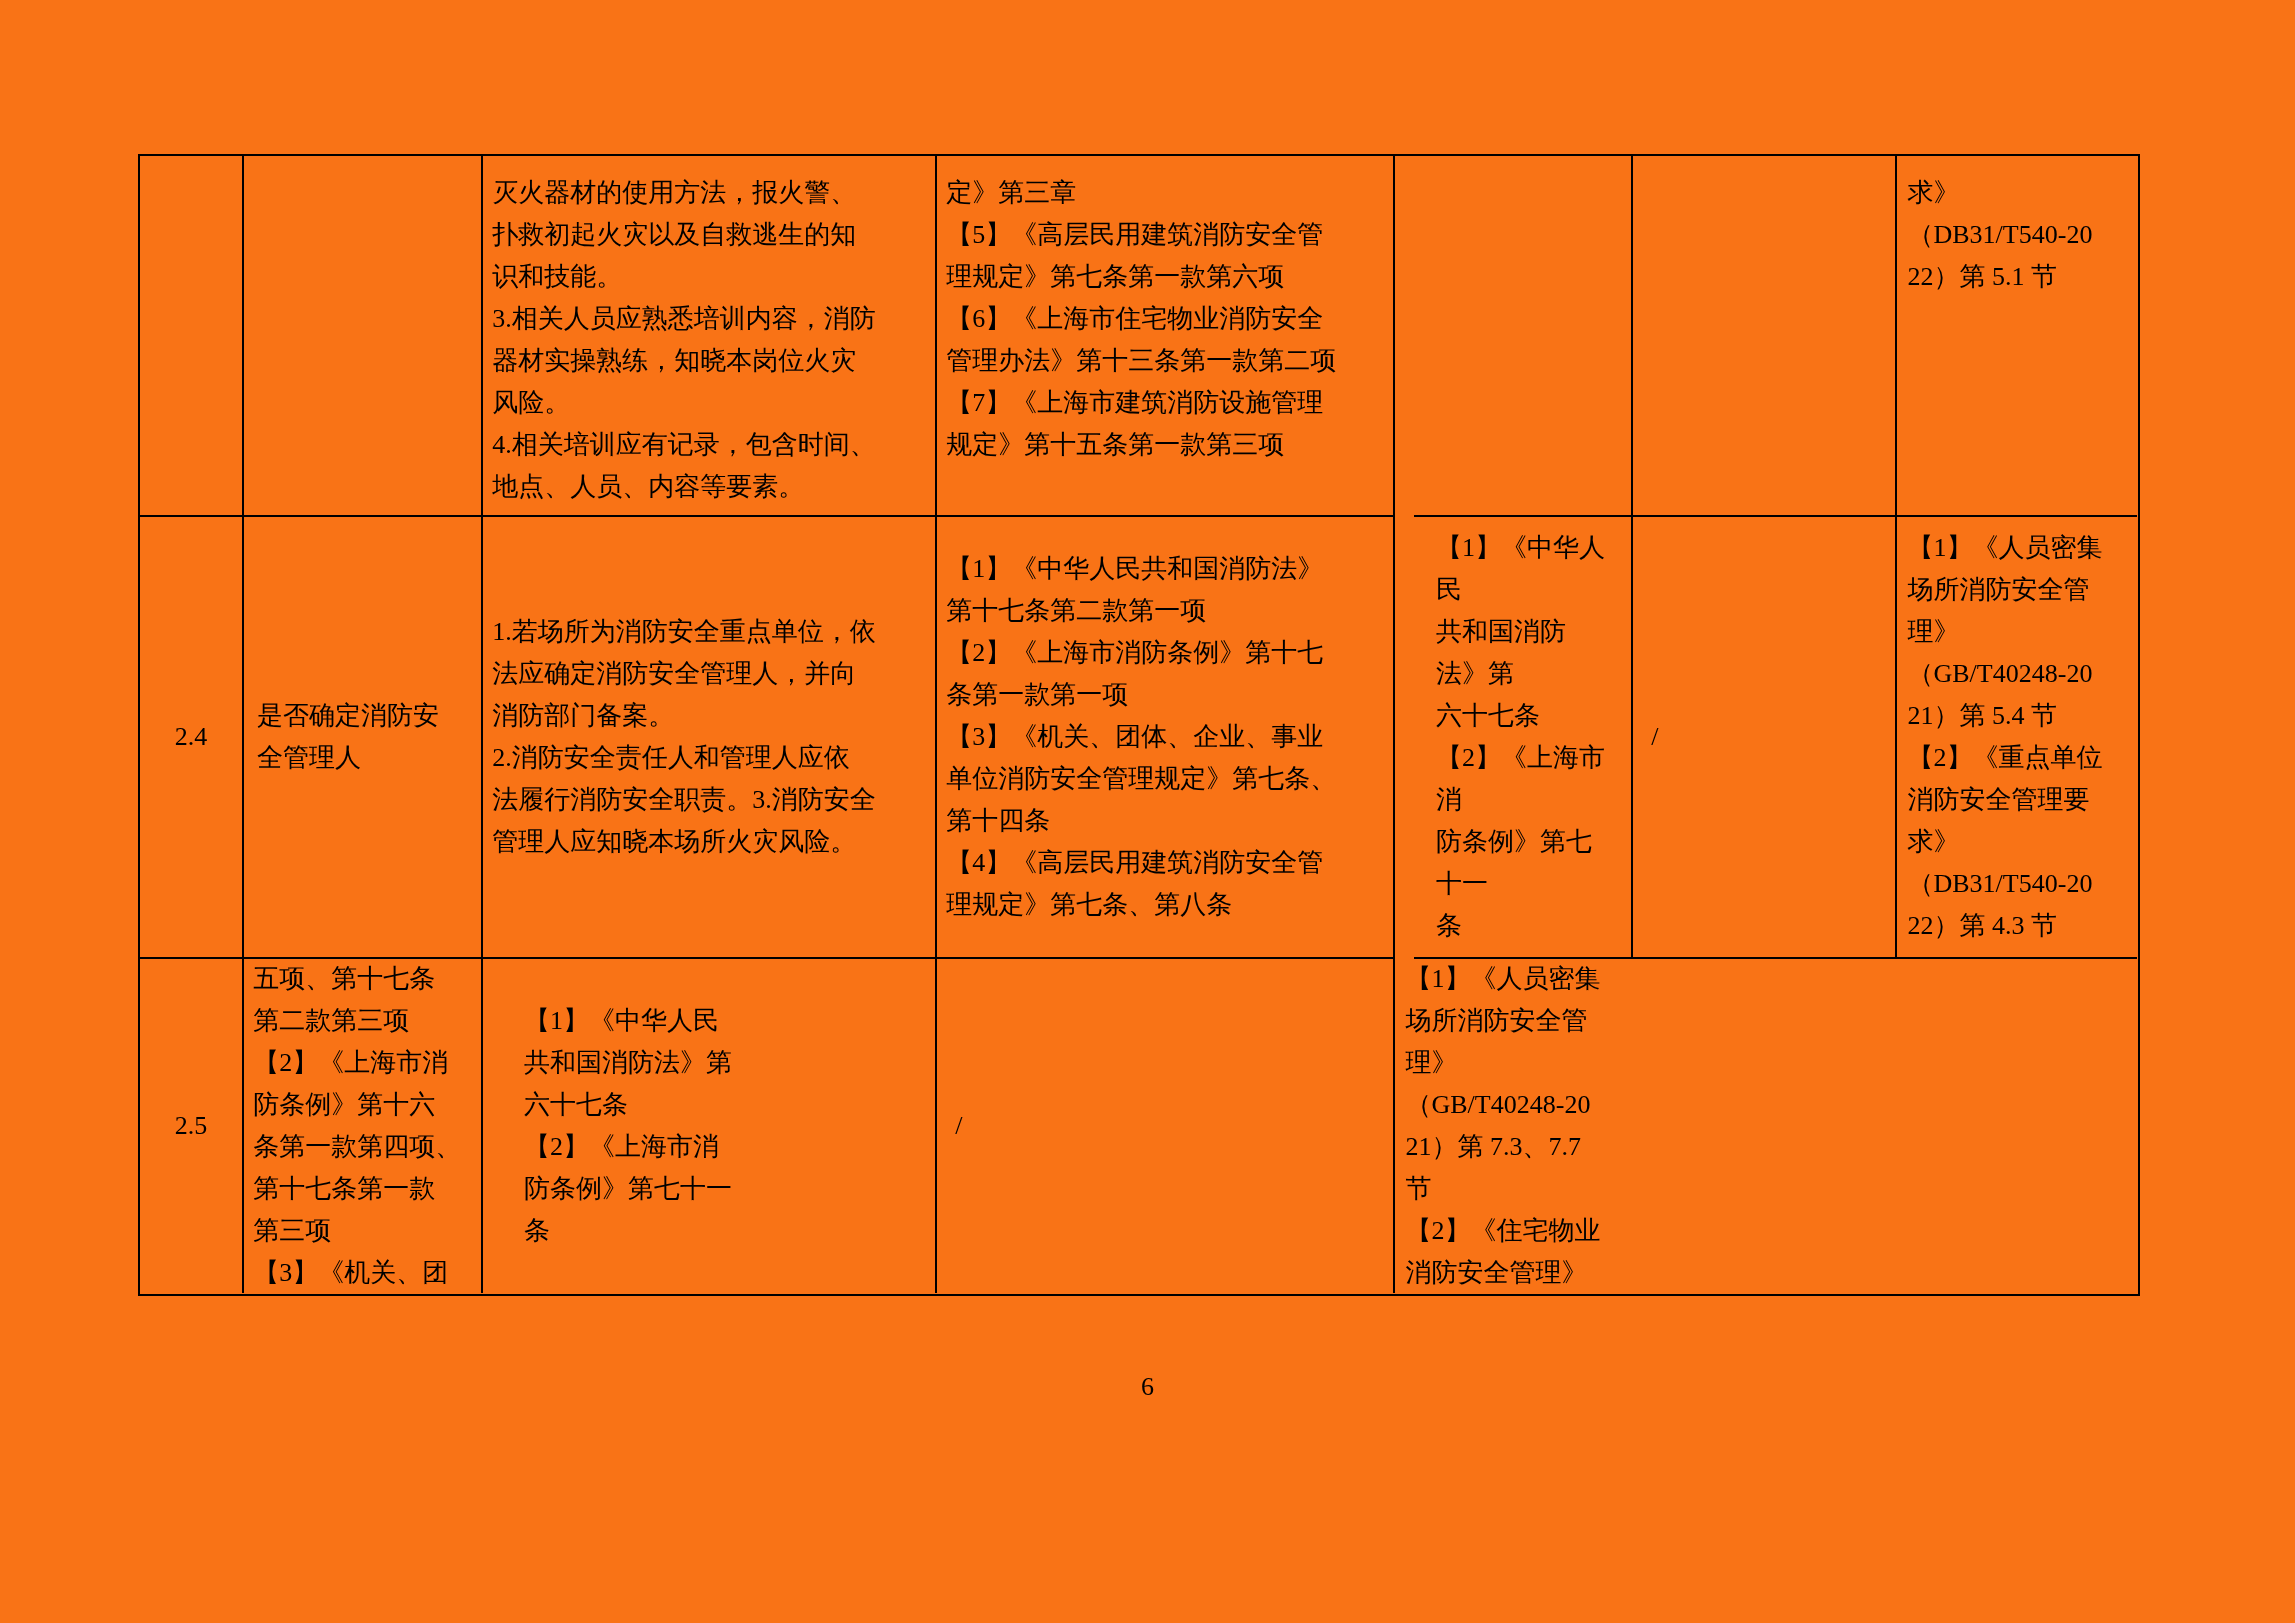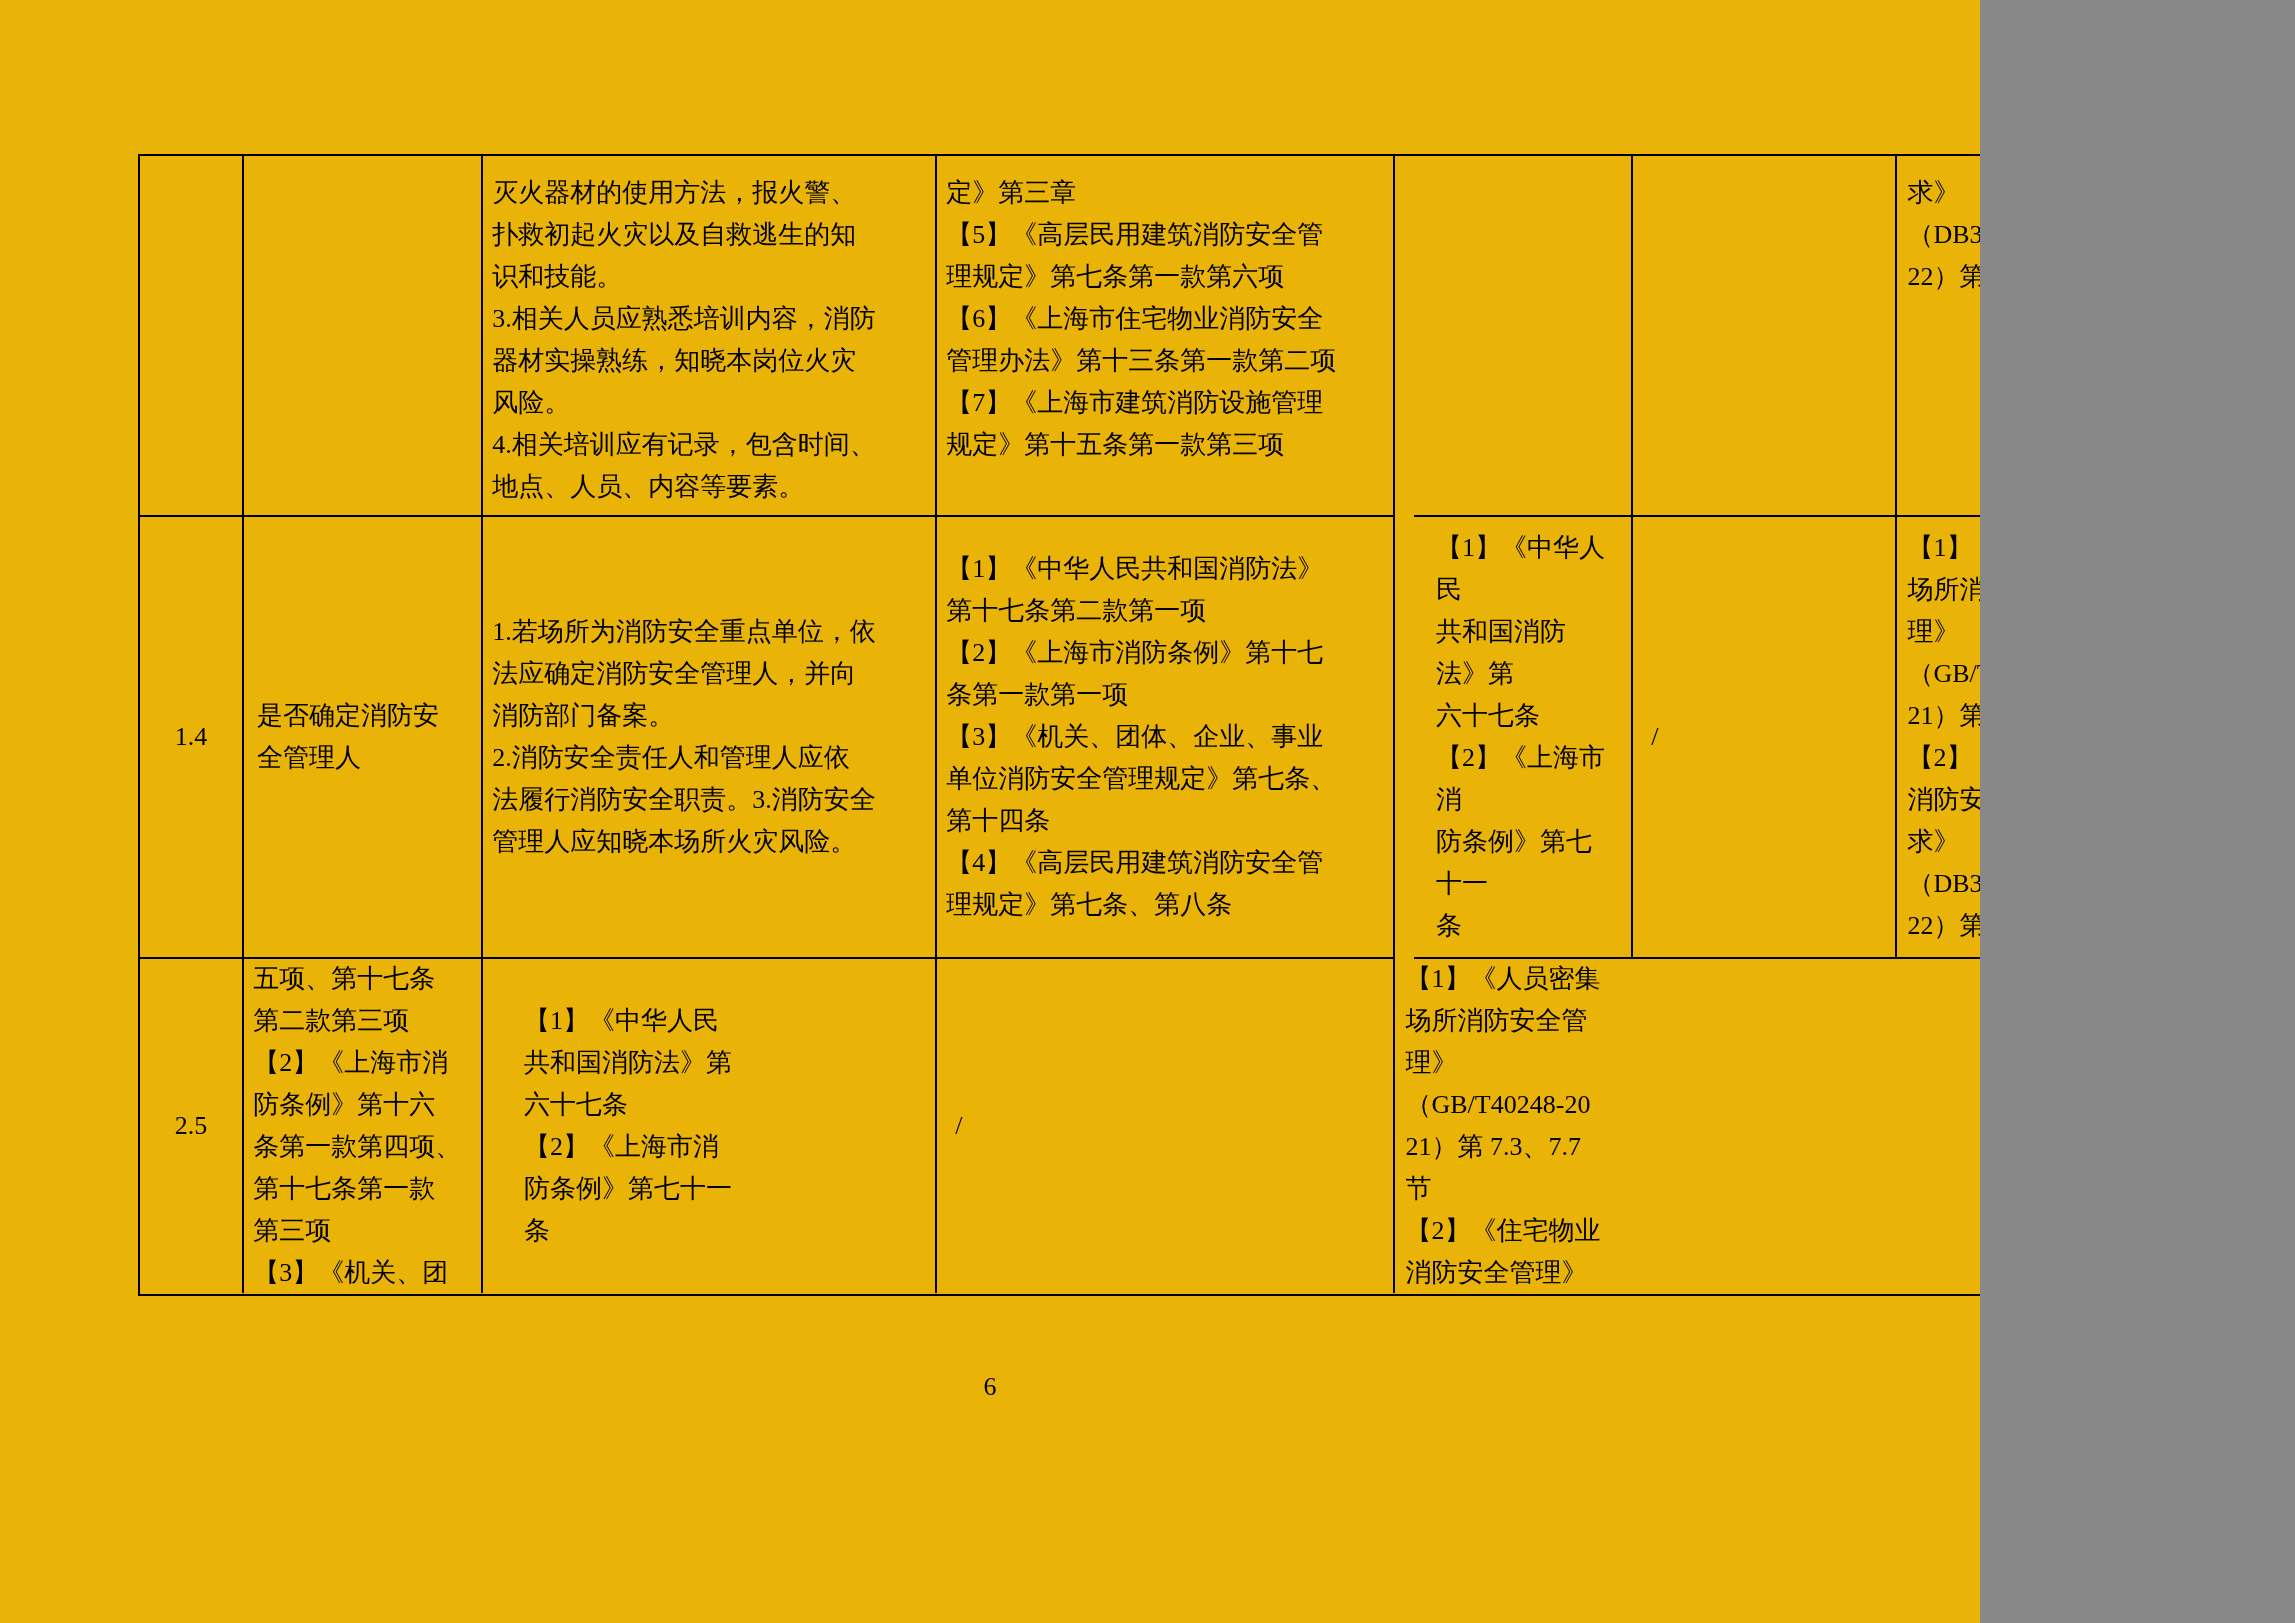--- a/index.html
+++ b/index.html
@@ -1,20 +1,20 @@
 <!DOCTYPE html>
 <html style="font-size:10.5px"><head>
 <meta charset="utf-8">
 <style>
   html, body { margin: 0; padding: 0; background: #888; }
   .page {
     position: relative;
-    width: 1980px;
+    width: 2295px;
     height: 1623px;
-    background: #eab308;
+    background: #f97316;
     font-family: "Liberation Serif", "DejaVu Serif", serif;
     color: #000000;
     overflow: hidden;
   }
   .doc-table {
     position: absolute;
     left: 138px;
     top: 154px;
     width: 2002px;
     height: 1142px;
@@ -100,21 +100,21 @@
     <div class="cell c-slash row-top">
       <div class="txt"></div>
     </div>
     <div class="cell c-std row-top last-col">
       <div class="txt">求》
 （DB31/T540-20
 22）第 5.1 节</div>
     </div>
 
     <div class="cell c-no">
-      <div class="txt">1.4</div>
+      <div class="txt">2.4</div>
     </div>
     <div class="cell c-item">
       <div class="txt">是否确定消防安
 全管理人</div>
     </div>
     <div class="cell c-desc">
       <div class="txt">1.若场所为消防安全重点单位，依
 法应确定消防安全管理人，并向
 消防部门备案。
 2.消防安全责任人和管理人应依

